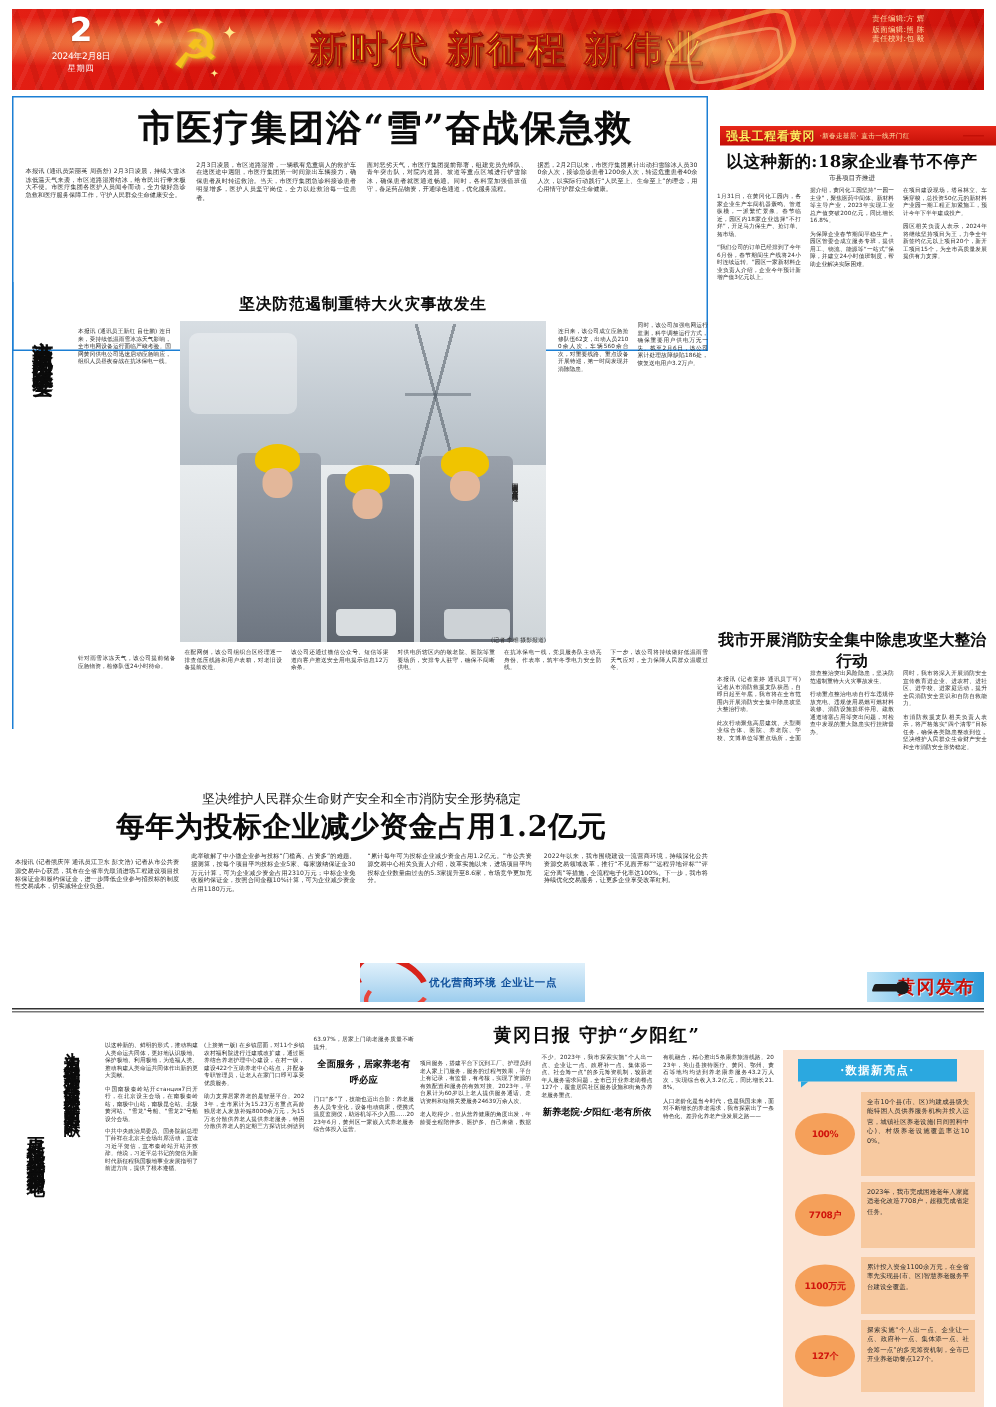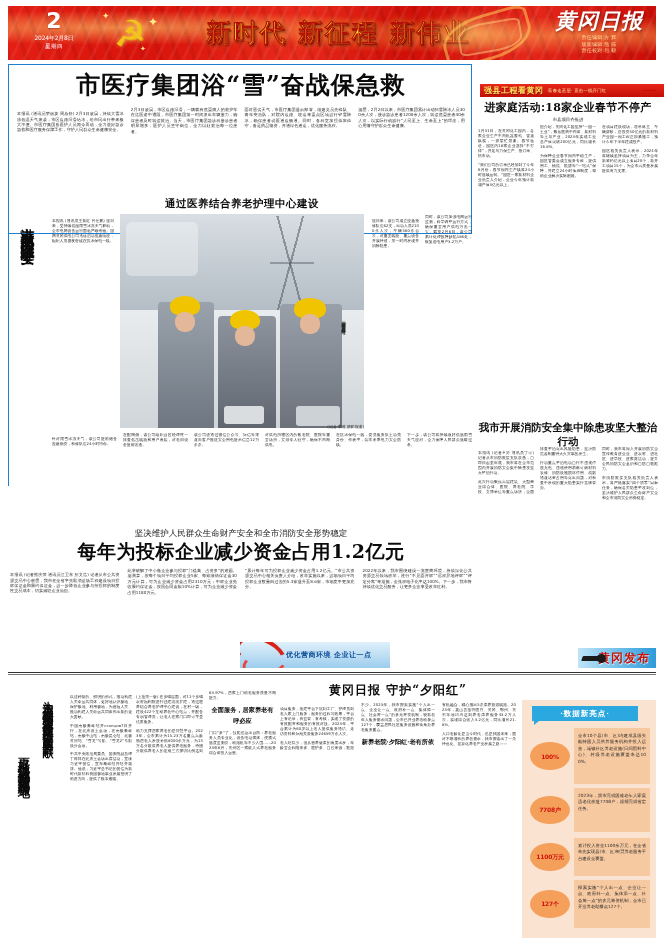--- a/index.html
+++ b/index.html
@@ -140,21 +140,21 @@
 
   
   .blk { position: absolute; }
 
   
   #lead-box {
     left: 8px; top: 64px; width: 464px; height: 170px;
     border: 1px solid #1c7fd4;
   }
   #lead-title {
-    position:absolute; left: 6px; top: 6px; width: 452px;
+    position:absolute; left: 22px; top: 6px; width: 452px;
     font-size: 24px; line-height: 28px; letter-spacing: 1px;
   }
   #lead-cols {
     position: absolute; left: 8px; top: 42px;
     width: 448px; height: 122px;
     column-count: 4; column-gap: 7px;
   }
 
   
   #vstrip1 {
@@ -425,21 +425,20 @@
       <span class="star" style="left:48px;top:6px;font-size:12px;">✦</span>
       <span class="star" style="left:40px;top:36px;font-size:7px;">✦</span>
       <div class="sickle">☭</div>
     </div>
 
     <div class="mh-title">新时代 新征程 新伟业</div>
 
     <div class="mh-ribbon"></div>
 
     <div class="mh-brand">
-      <div class="mh-brand-name">黄冈日报</div>
       <div class="mh-credits">
         <div>责任编辑:方 辉</div>
         <div>版面编辑:熊 陈</div>
         <div>责任校对:包 毅</div>
       </div>
     </div>
   </div>
 
   <div class="blk" id="lead-box">
     <div class="hl-main" id="lead-title">市医疗集团浴“雪”奋战保急救</div>
@@ -449,21 +448,21 @@
       <p class="body-col">面对恶劣天气，市医疗集团提前部署，组建党员先锋队、青年突击队，对院内道路、坡道等重点区域进行铲雪除冰，确保患者就医通道畅通。同时，各科室加强值班值守，备足药品物资，开通绿色通道，优化服务流程。</p>
       <p class="body-col">据悉，2月2日以来，市医疗集团累计出动扫雪除冰人员300余人次，接诊急诊患者1200余人次，转运危重患者40余人次，以实际行动践行“人民至上、生命至上”的理念，用心用情守护群众生命健康。</p>
     </div>
   </div>
 
   <div class="blk" id="vstrip1">
     <div class="vhead">市港航部门全力保障水运安全</div>
   </div>
 
   <div class="blk" id="photo-head">
-    <div class="hl-main">通过医养结合养老护理中心建设</div>
+    <div class="hl-main">坚决防范遏制重特大火灾事故发生</div>
   </div>
 
   <div class="blk" id="photo-cols-l">
     <p class="body-col sm">本报讯 (通讯员王新红 吕仕鹏) 连日来，受持续低温雨雪冰冻天气影响，全市电网设备运行面临严峻考验。国网黄冈供电公司迅速启动应急响应，组织人员昼夜奋战在抗冰保电一线。</p>
   </div>
 
   <div class="blk" id="photo">
     <div class="sky"></div>
     <div class="tower"></div>
     <div class="ground"></div>
@@ -505,21 +504,21 @@
     <p class="body-col sm">下一步，该公司将持续做好低温雨雪天气应对，全力保障人民群众温暖过冬。</p>
   </div>
 
   <div class="blk" id="rbanner">
     <span class="b1">强县工程看黄冈</span>
     <span class="b2">·新春走基层· 直击一线开门红</span>
   </div>
   <div class="blk" id="rbanner-tail"></div>
 
   <div class="blk" id="r-head1">
-    <div class="hl-main">进家庭活动:18家企业春节不停产</div>
+    <div class="hl-main">以这种新的:18家企业春节不停产</div>
     <div class="hl-sub">市县项目齐推进</div>
   </div>
   <div class="blk" id="r-cols1">
     <p class="body-col sm">1月31日，在黄冈化工园内，各家企业生产车间机器轰鸣、管道纵横，一派繁忙景象。春节临近，园区内18家企业选择“不打烊”，开足马力保生产、抢订单、拓市场。</p>
     <p class="body-col sm">“我们公司的订单已经排到了今年6月份，春节期间生产线将24小时连续运转。”园区一家新材料企业负责人介绍，企业今年预计新增产值3亿元以上。</p>
     <p class="body-col sm">据介绍，黄冈化工园坚持“一园一主业”，聚焦医药中间体、新材料等主导产业，2023年实现工业总产值突破200亿元，同比增长16.8%。</p>
     <p class="body-col sm">为保障企业春节期间平稳生产，园区管委会成立服务专班，提供用工、物流、能源等“一站式”保障，并建立24小时值班制度，帮助企业解决实际困难。</p>
     <p class="body-col sm">在项目建设现场，塔吊林立、车辆穿梭，总投资50亿元的新材料产业园一期工程正加紧施工，预计今年下半年建成投产。</p>
     <p class="body-col sm">园区相关负责人表示，2024年将继续坚持项目为王，力争全年新签约亿元以上项目20个，新开工项目15个，为全市高质量发展提供有力支撑。</p>
   </div>

